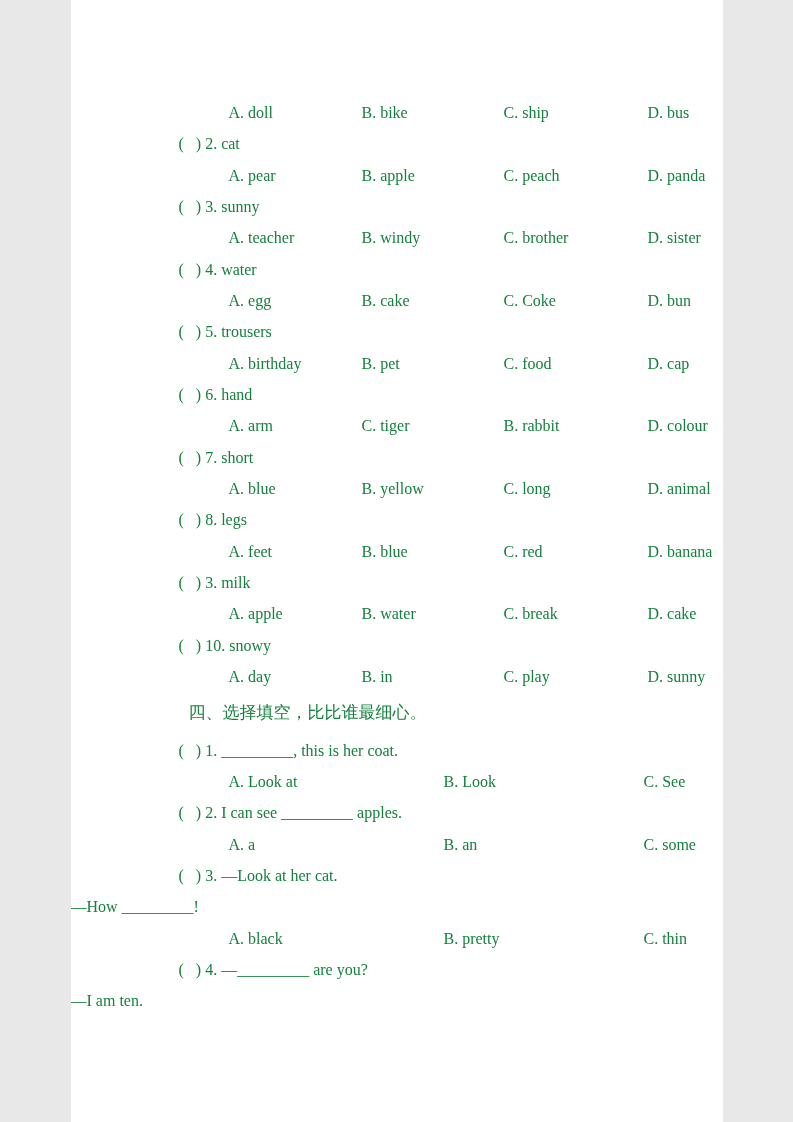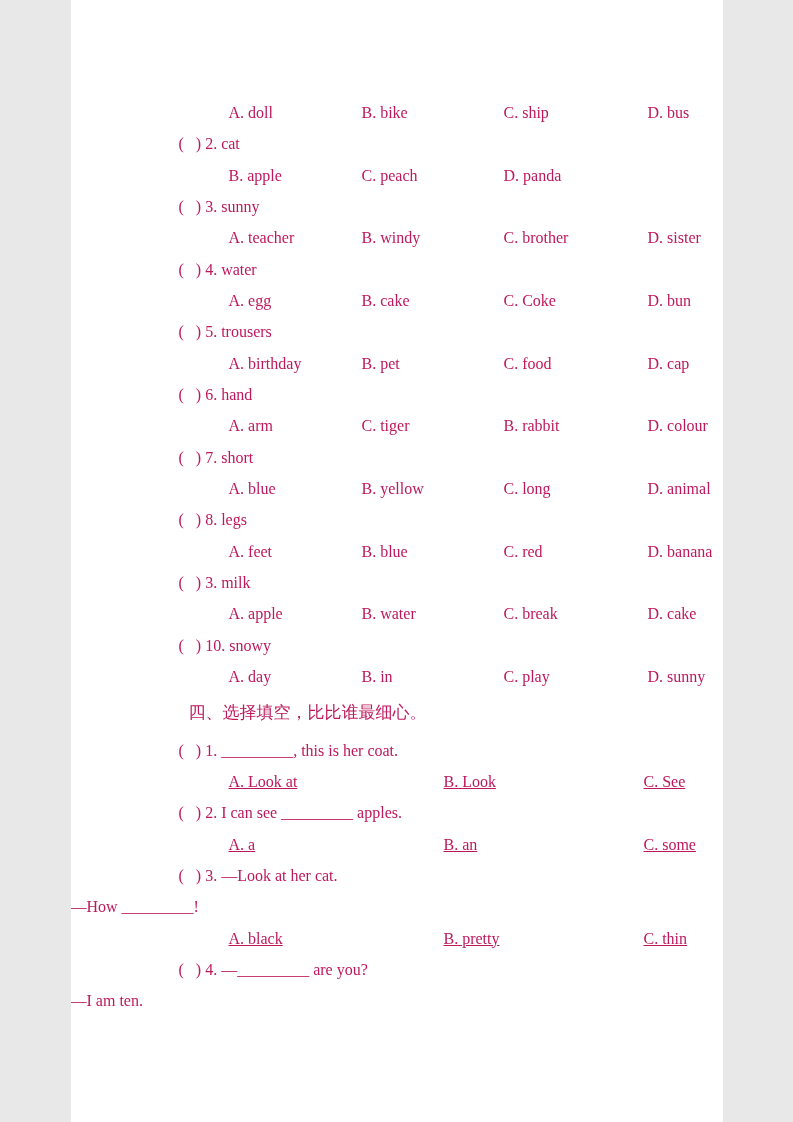--- a/index.html
+++ b/index.html
@@ -1,21 +1,21 @@
 <!DOCTYPE html>
 <html><head>
 <meta charset="utf-8">
 <style>
   html, body { margin: 0; padding: 0; background: #e8e8e8; }
   .page {
     width: 652px;
     height: 1122px;
     margin: 0 auto;
     background: #ffffff;
-    color: #be185d;
+    color: #15803d;
     font-family: "Liberation Serif", "DejaVu Serif", serif;
     font-size: 16px;
     box-sizing: border-box;
     padding-top: 97px;
     overflow: hidden;
   }
   .line {
     height: 31.33px;
     line-height: 31.33px;
     white-space: pre;
@@ -24,21 +24,20 @@
   .cont-line { }
   .opts4 {
     display: grid;
     grid-template-columns: 133px 142px 144px auto;
     padding-left: 158px;
   }
   .opts3 {
     display: grid;
     grid-template-columns: 215px 200px auto;
     padding-left: 158px;
-    text-decoration: underline;
   }
   .cell { white-space: pre; }
   .section-heading {
     height: 31.33px;
     line-height: 31.33px;
     padding-left: 118px;
     margin-top: 5px;
     margin-bottom: 6px;
     font-family: Liberation Serif, serif;
     font-size: 17px;
@@ -52,20 +51,21 @@
 
   <div class="line opts4">
     <span class="cell">A. doll</span>
     <span class="cell">B. bike</span>
     <span class="cell">C. ship</span>
     <span class="cell">D. bus</span>
   </div>
 
   <div class="line q-line"><span>(   ) 2. cat</span></div>
   <div class="line opts4">
+    <span class="cell">A. pear</span>
     <span class="cell">B. apple</span>
     <span class="cell">C. peach</span>
     <span class="cell">D. panda</span>
   </div>
 
   <div class="line q-line"><span>(   ) 3. sunny</span></div>
   <div class="line opts4">
     <span class="cell">A. teacher</span>
     <span class="cell">B. windy</span>
     <span class="cell">C. brother</span>

